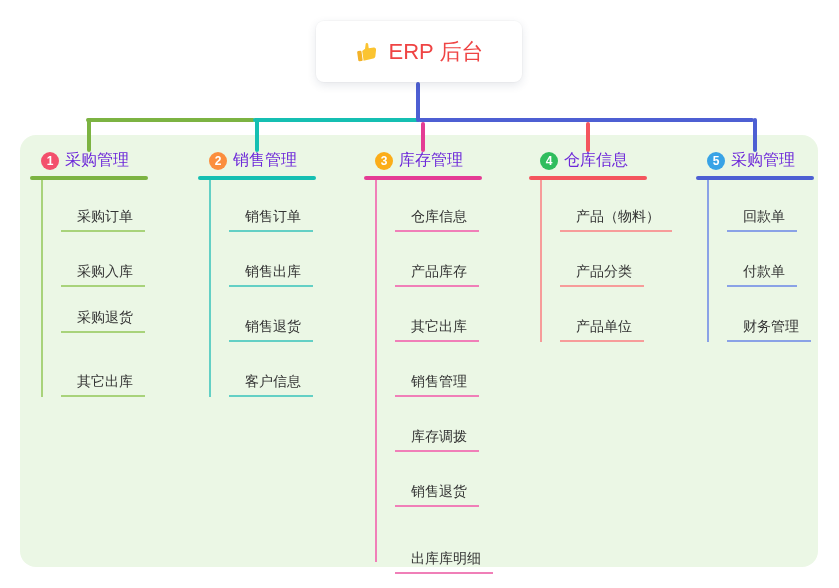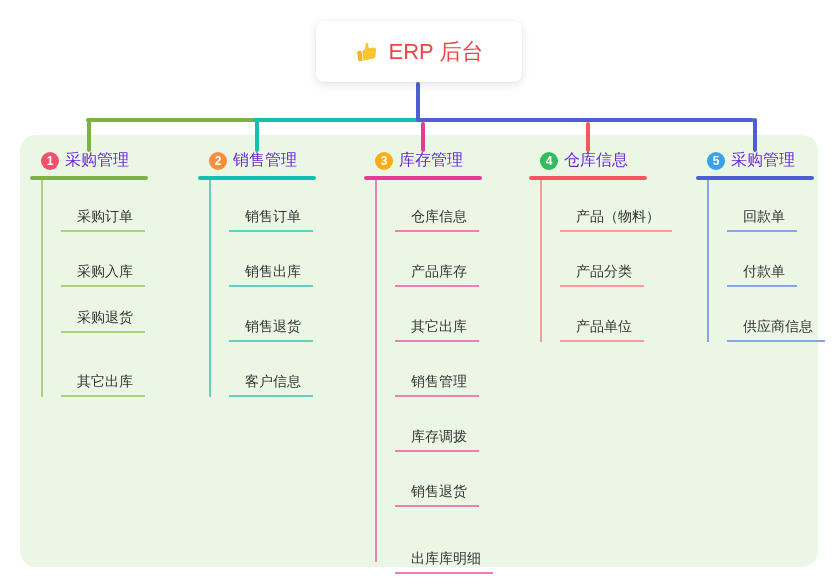--- a/index.html
+++ b/index.html
@@ -118,16 +118,16 @@
       </div>
       <div class="branch" style="left: 696px; top: 150px;">
         <div class="bhead">
           <span class="badge" style="background: rgb(56, 163, 230);">5</span>
           <span class="btitle">采购管理</span>
         </div>
         <div class="bline" style="background: rgb(77, 95, 211);"></div>
         <div class="trunk" style="background: rgb(138, 162, 230); height: 162px;"></div>
         <div class="child" style="top: 56px; border-bottom-color: rgb(138, 162, 230);">回款单</div>
         <div class="child" style="top: 111px; border-bottom-color: rgb(138, 162, 230);">付款单</div>
-        <div class="child" style="top: 166px; border-bottom-color: rgb(138, 162, 230);">供应商信息</div>
+        <div class="child" style="top: 166px; border-bottom-color: rgb(138, 162, 230);">财务管理</div>
       </div>
     </div>
 </div>
 
 </body></html>

